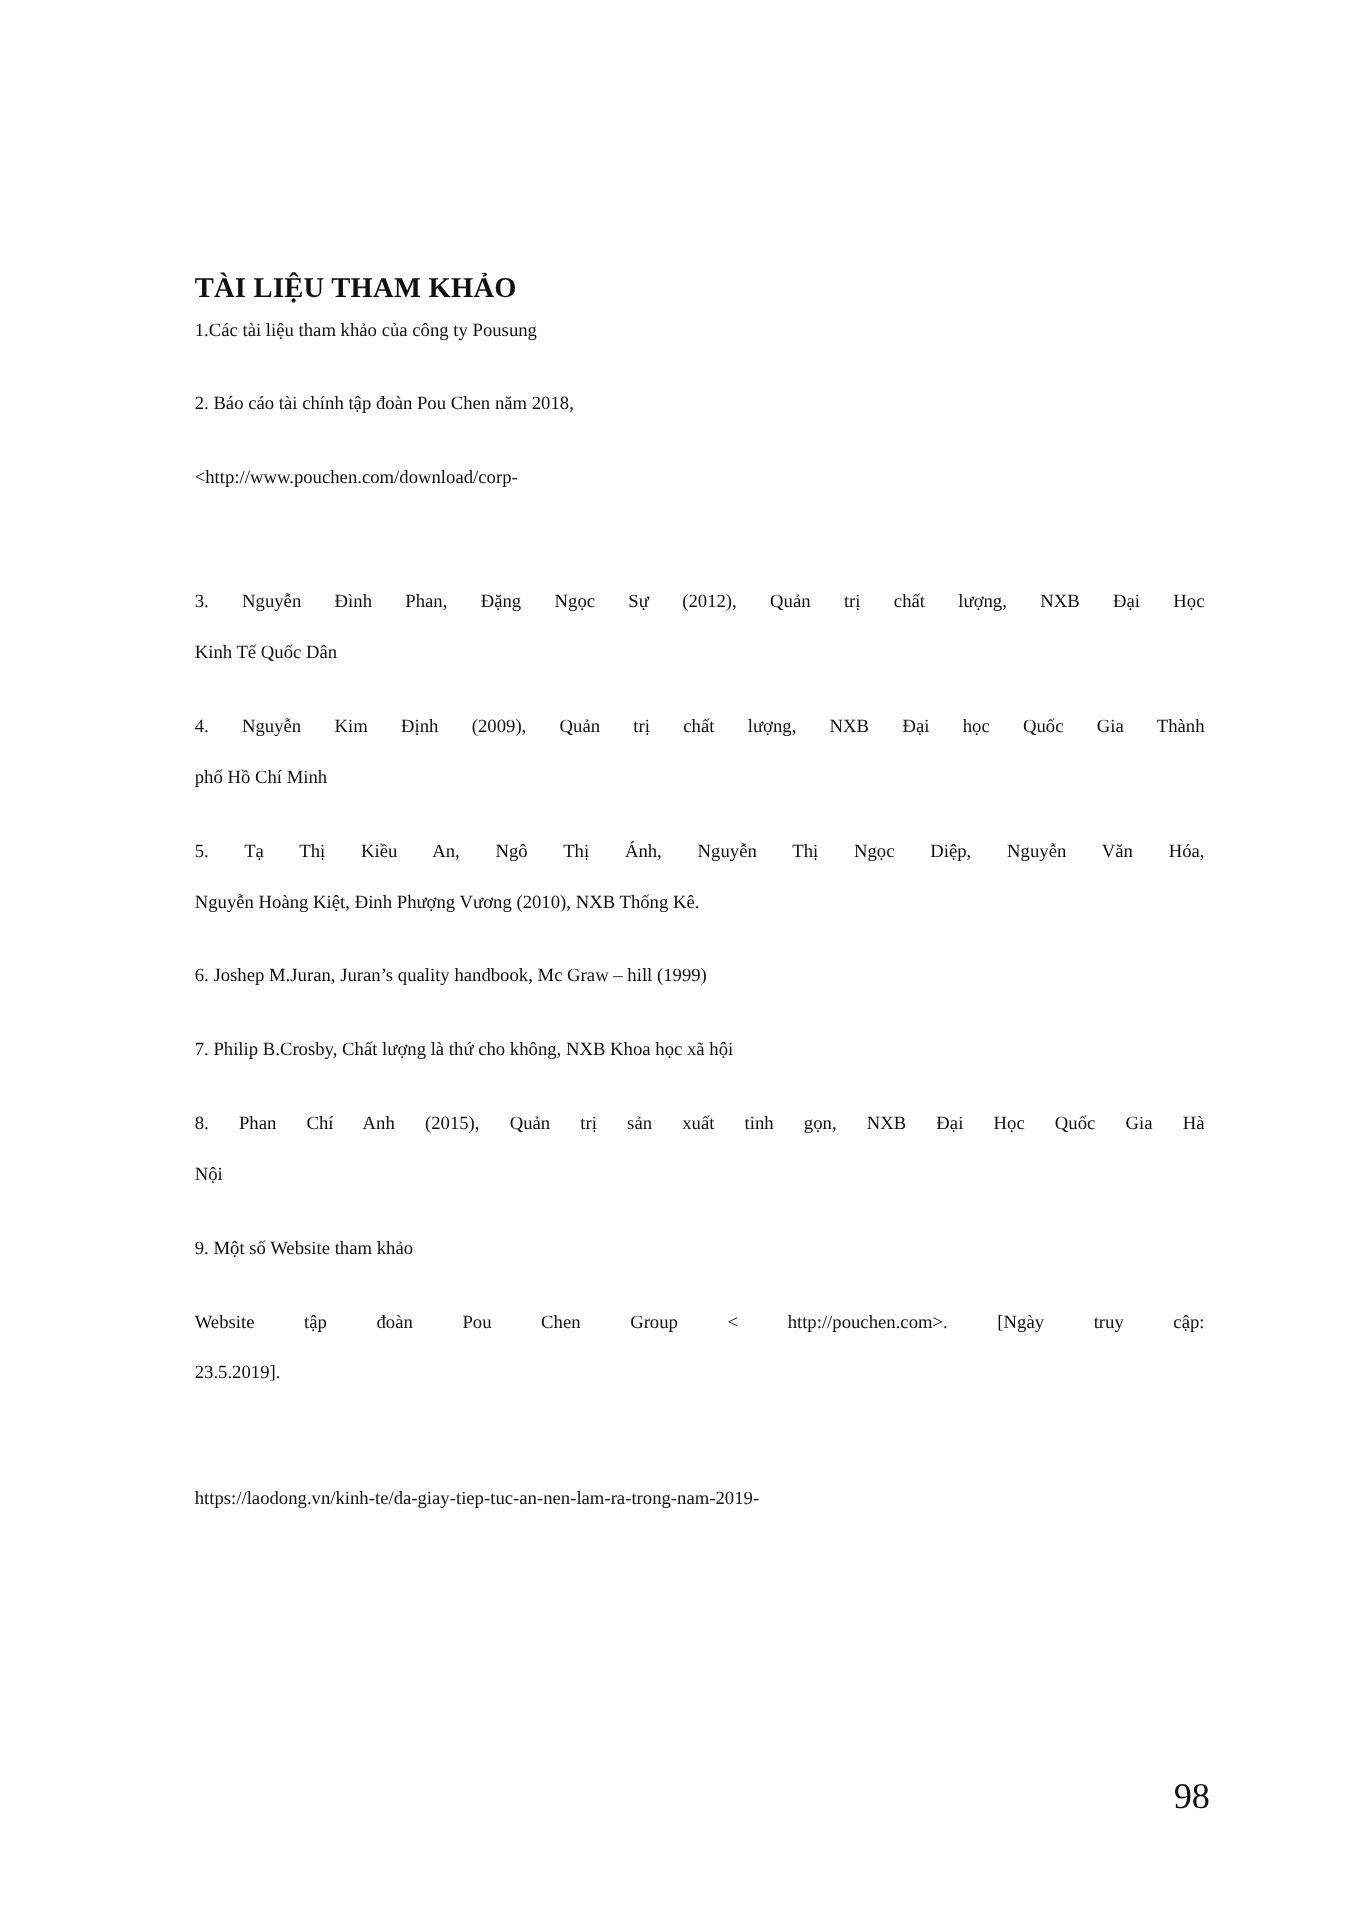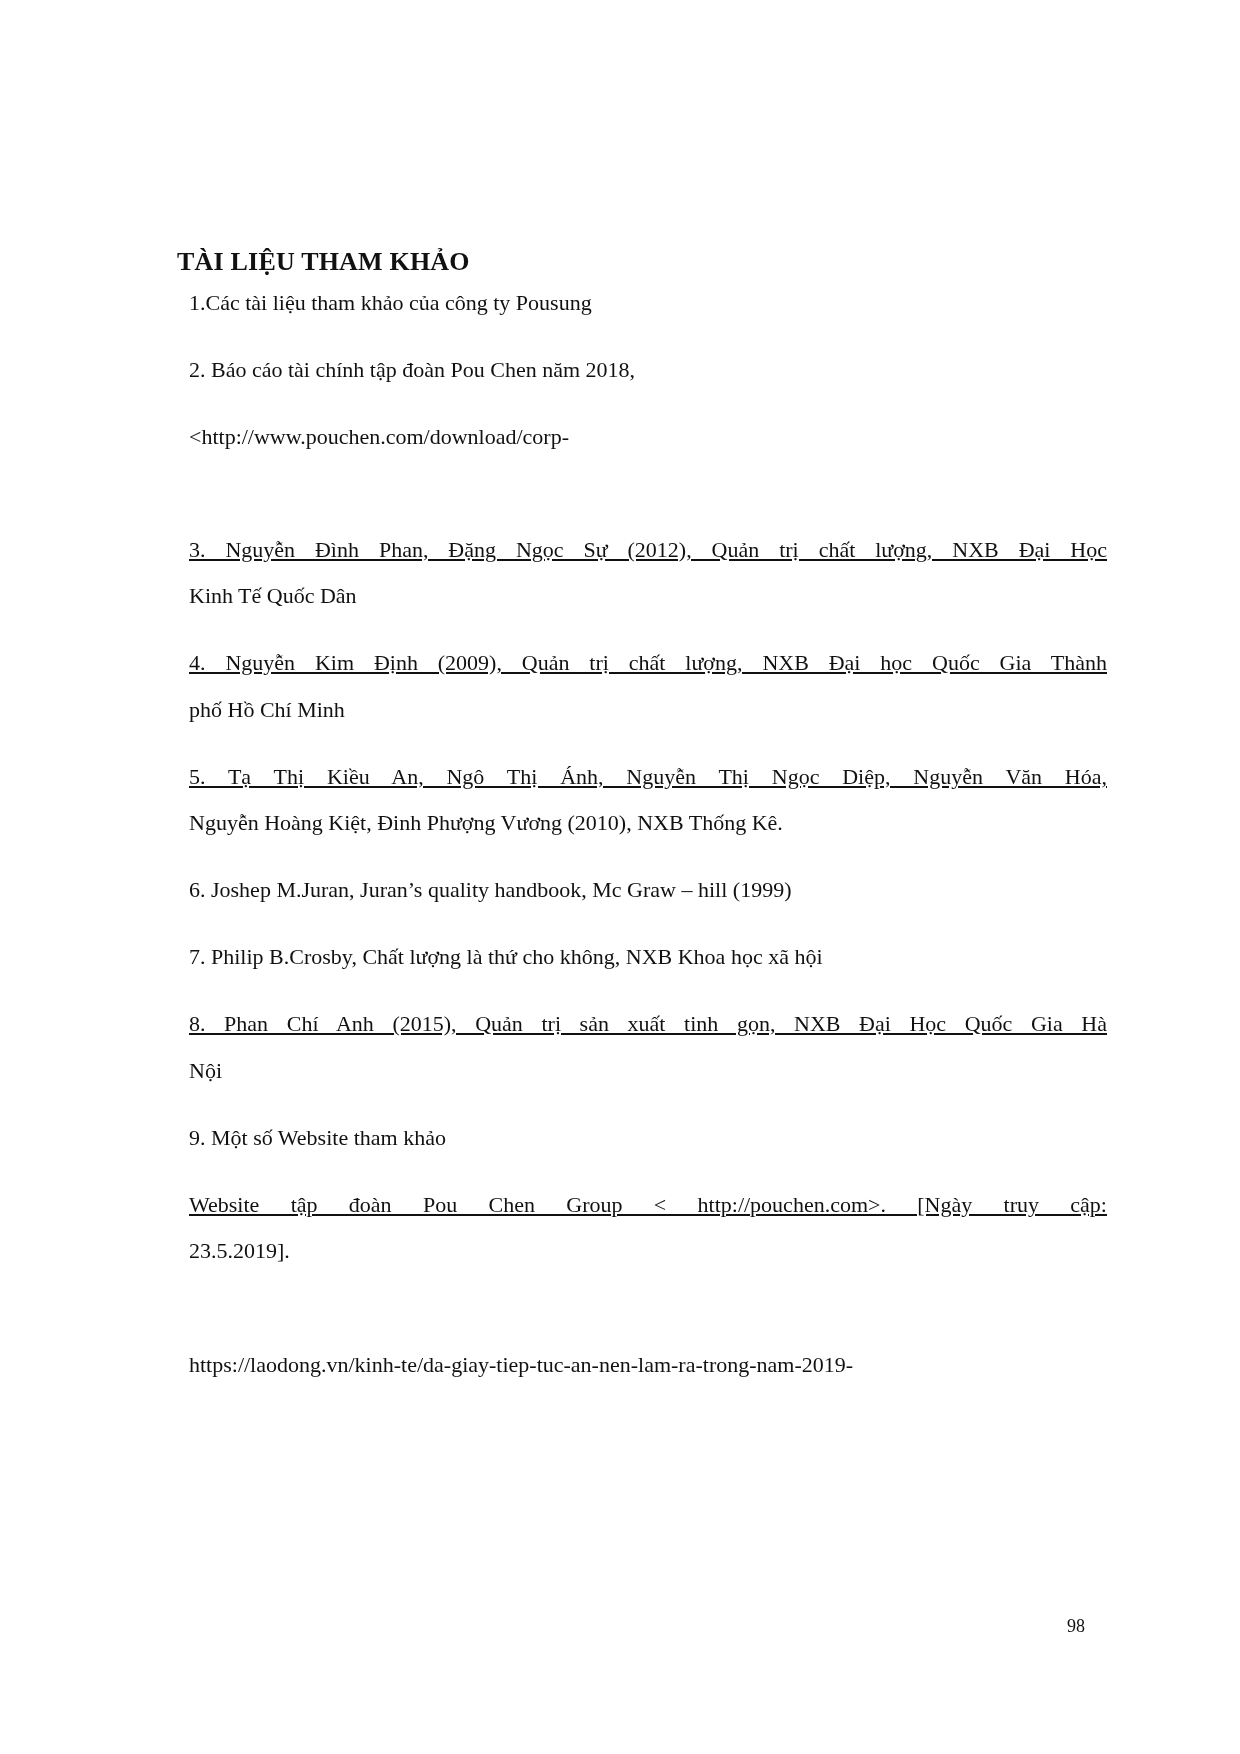--- a/index.html
+++ b/index.html
@@ -1,23 +1,23 @@
 <!DOCTYPE html>
 <html><head>
 <meta charset="utf-8">
 <style>
   html, body { margin:0; padding:0; background:#ffffff; }
   body { width:1240px; height:1754px; position:relative; overflow:hidden;
          font-family:"Liberation Serif","DejaVu Serif",serif; color:#111; }
   .page { position:absolute; left:0; top:0; width:1240px; height:1754px; }
   .heading { position:absolute; left:177px; top:247px; font-size:26px; font-weight:bold; letter-spacing:0.2px; }
-  .line { position:absolute; left:189px; font-size:22px; white-space:nowrap; }
-  .just { width:918px; text-align:justify; text-align-last:justify; white-space:normal;text-decoration:underline; }
+  .line { position:absolute; left:177px; font-size:17px; white-space:nowrap; }
+  .just { width:918px; text-align:justify; text-align-last:justify; white-space:normal; }
   .it { font-style:italic; }
-  .pagenum { position:absolute; left:1067px; top:1616px; font-size:18px; }
+  .pagenum { position:absolute; left:1067px; top:1616px; font-size:33px; }
 </style>
 </head>
 <body>
 
 <div class="page">
   <div class="heading">TÀI LIỆU THAM KHẢO</div>
 
   <div class="line" style="top:290px">1.Các tài liệu tham khảo của công ty Pousung</div>
 
   <div class="line" style="top:357px">2. Báo cáo tài chính tập đoàn Pou Chen năm 2018,</div>

